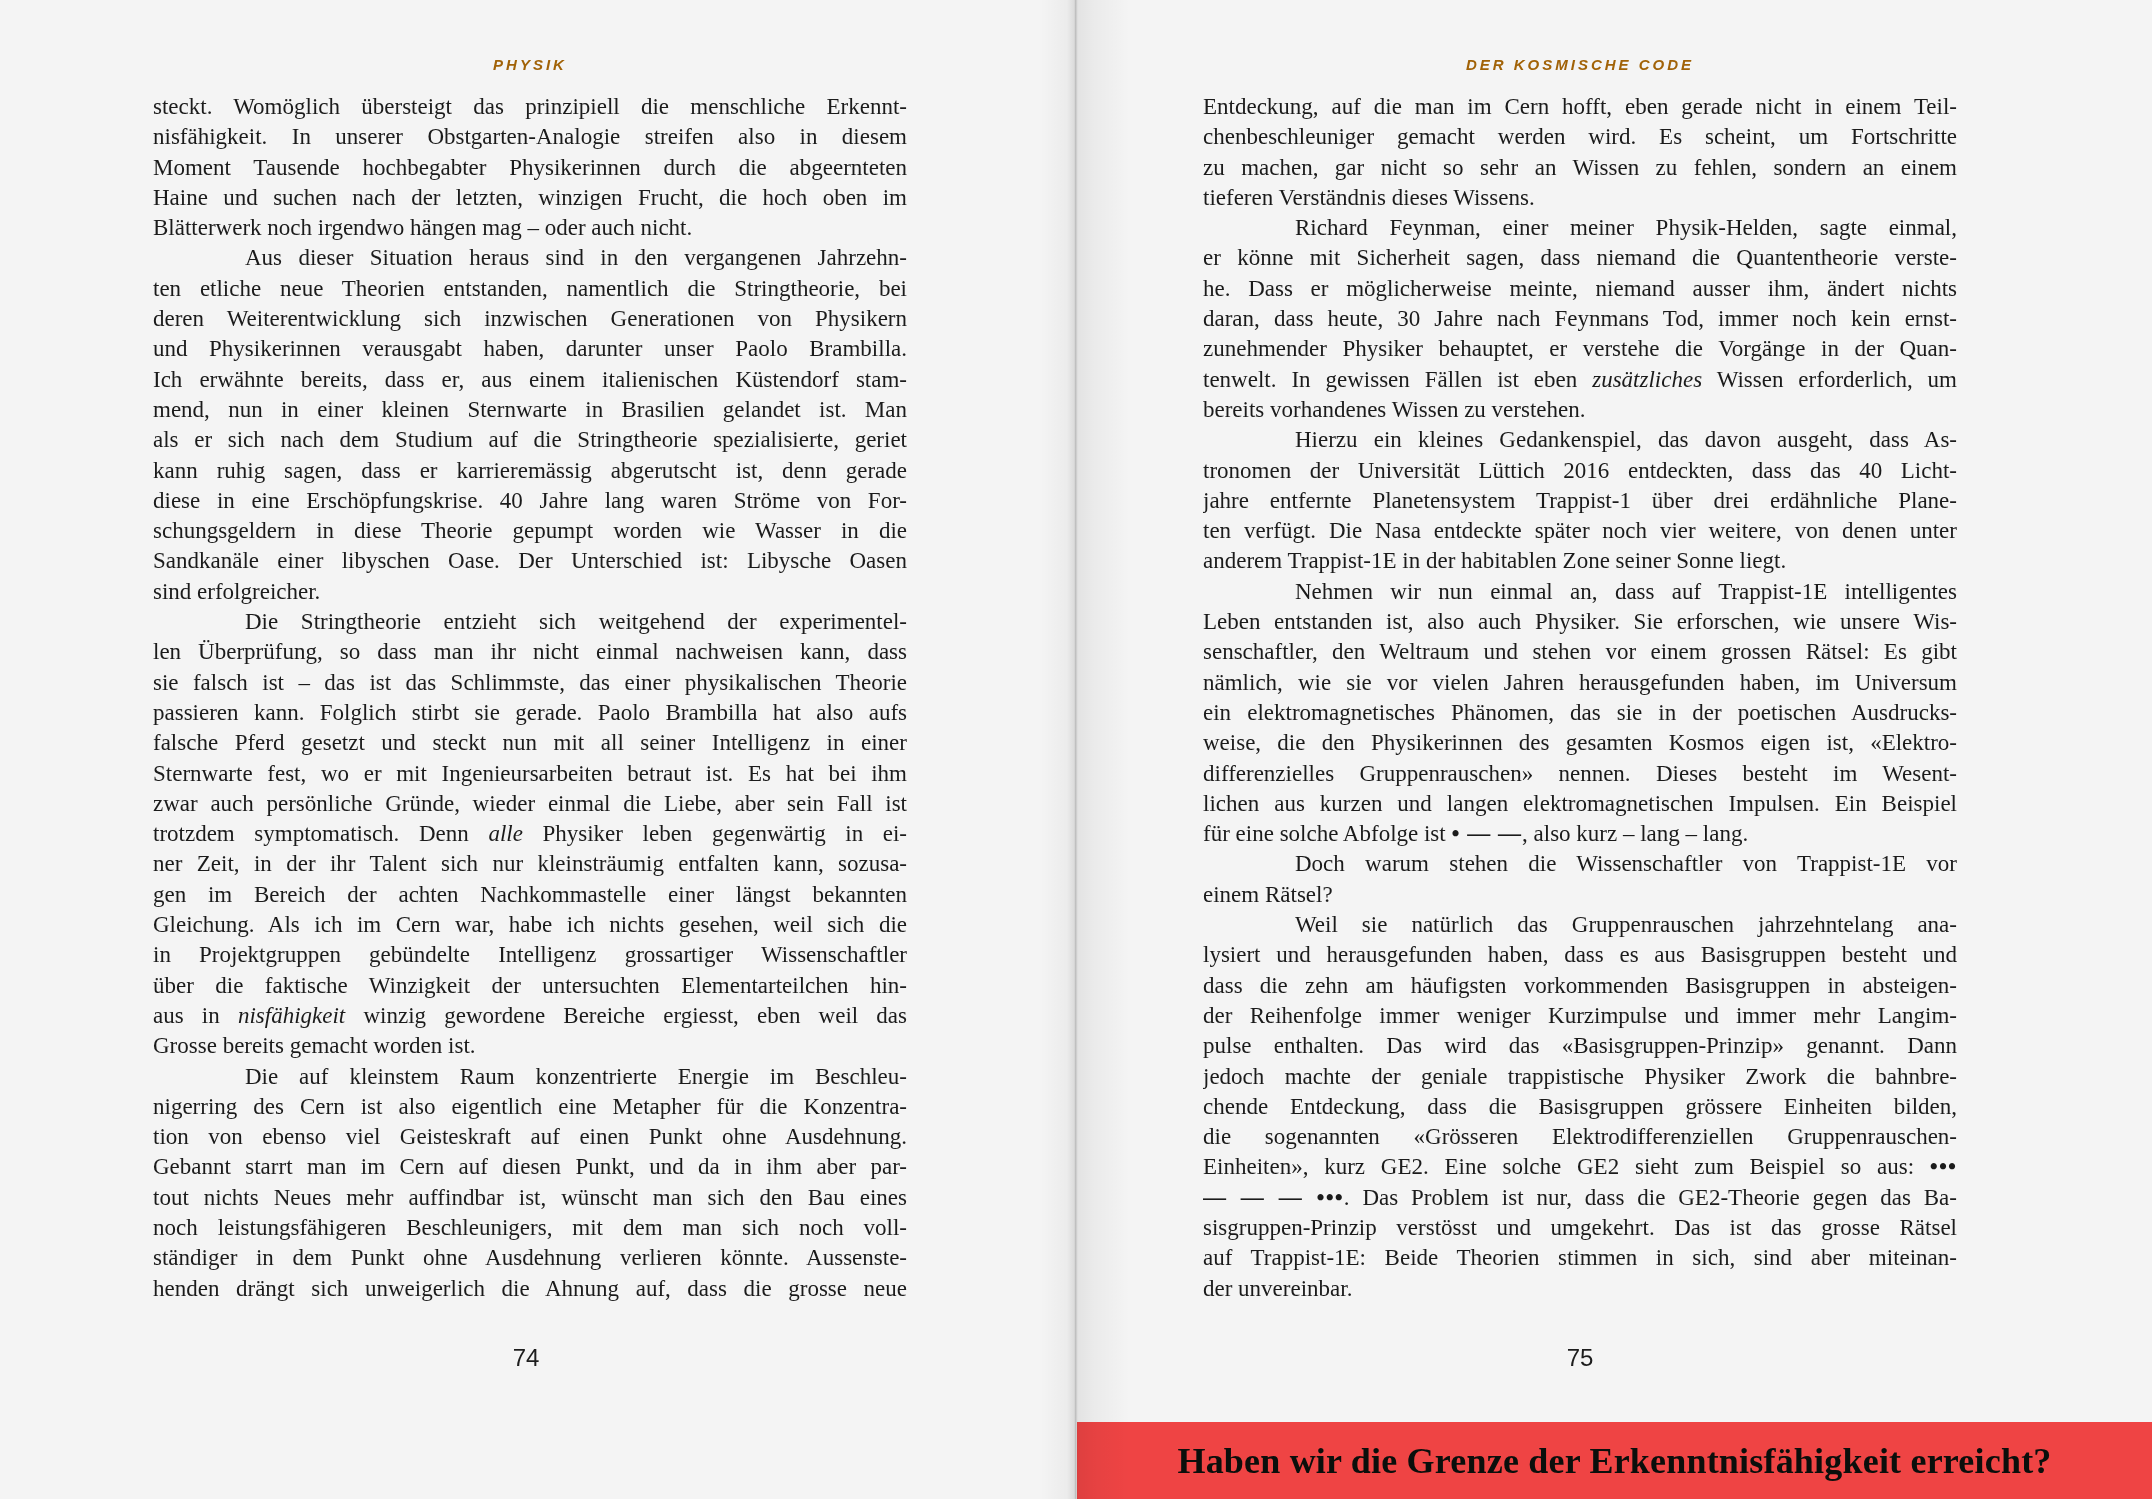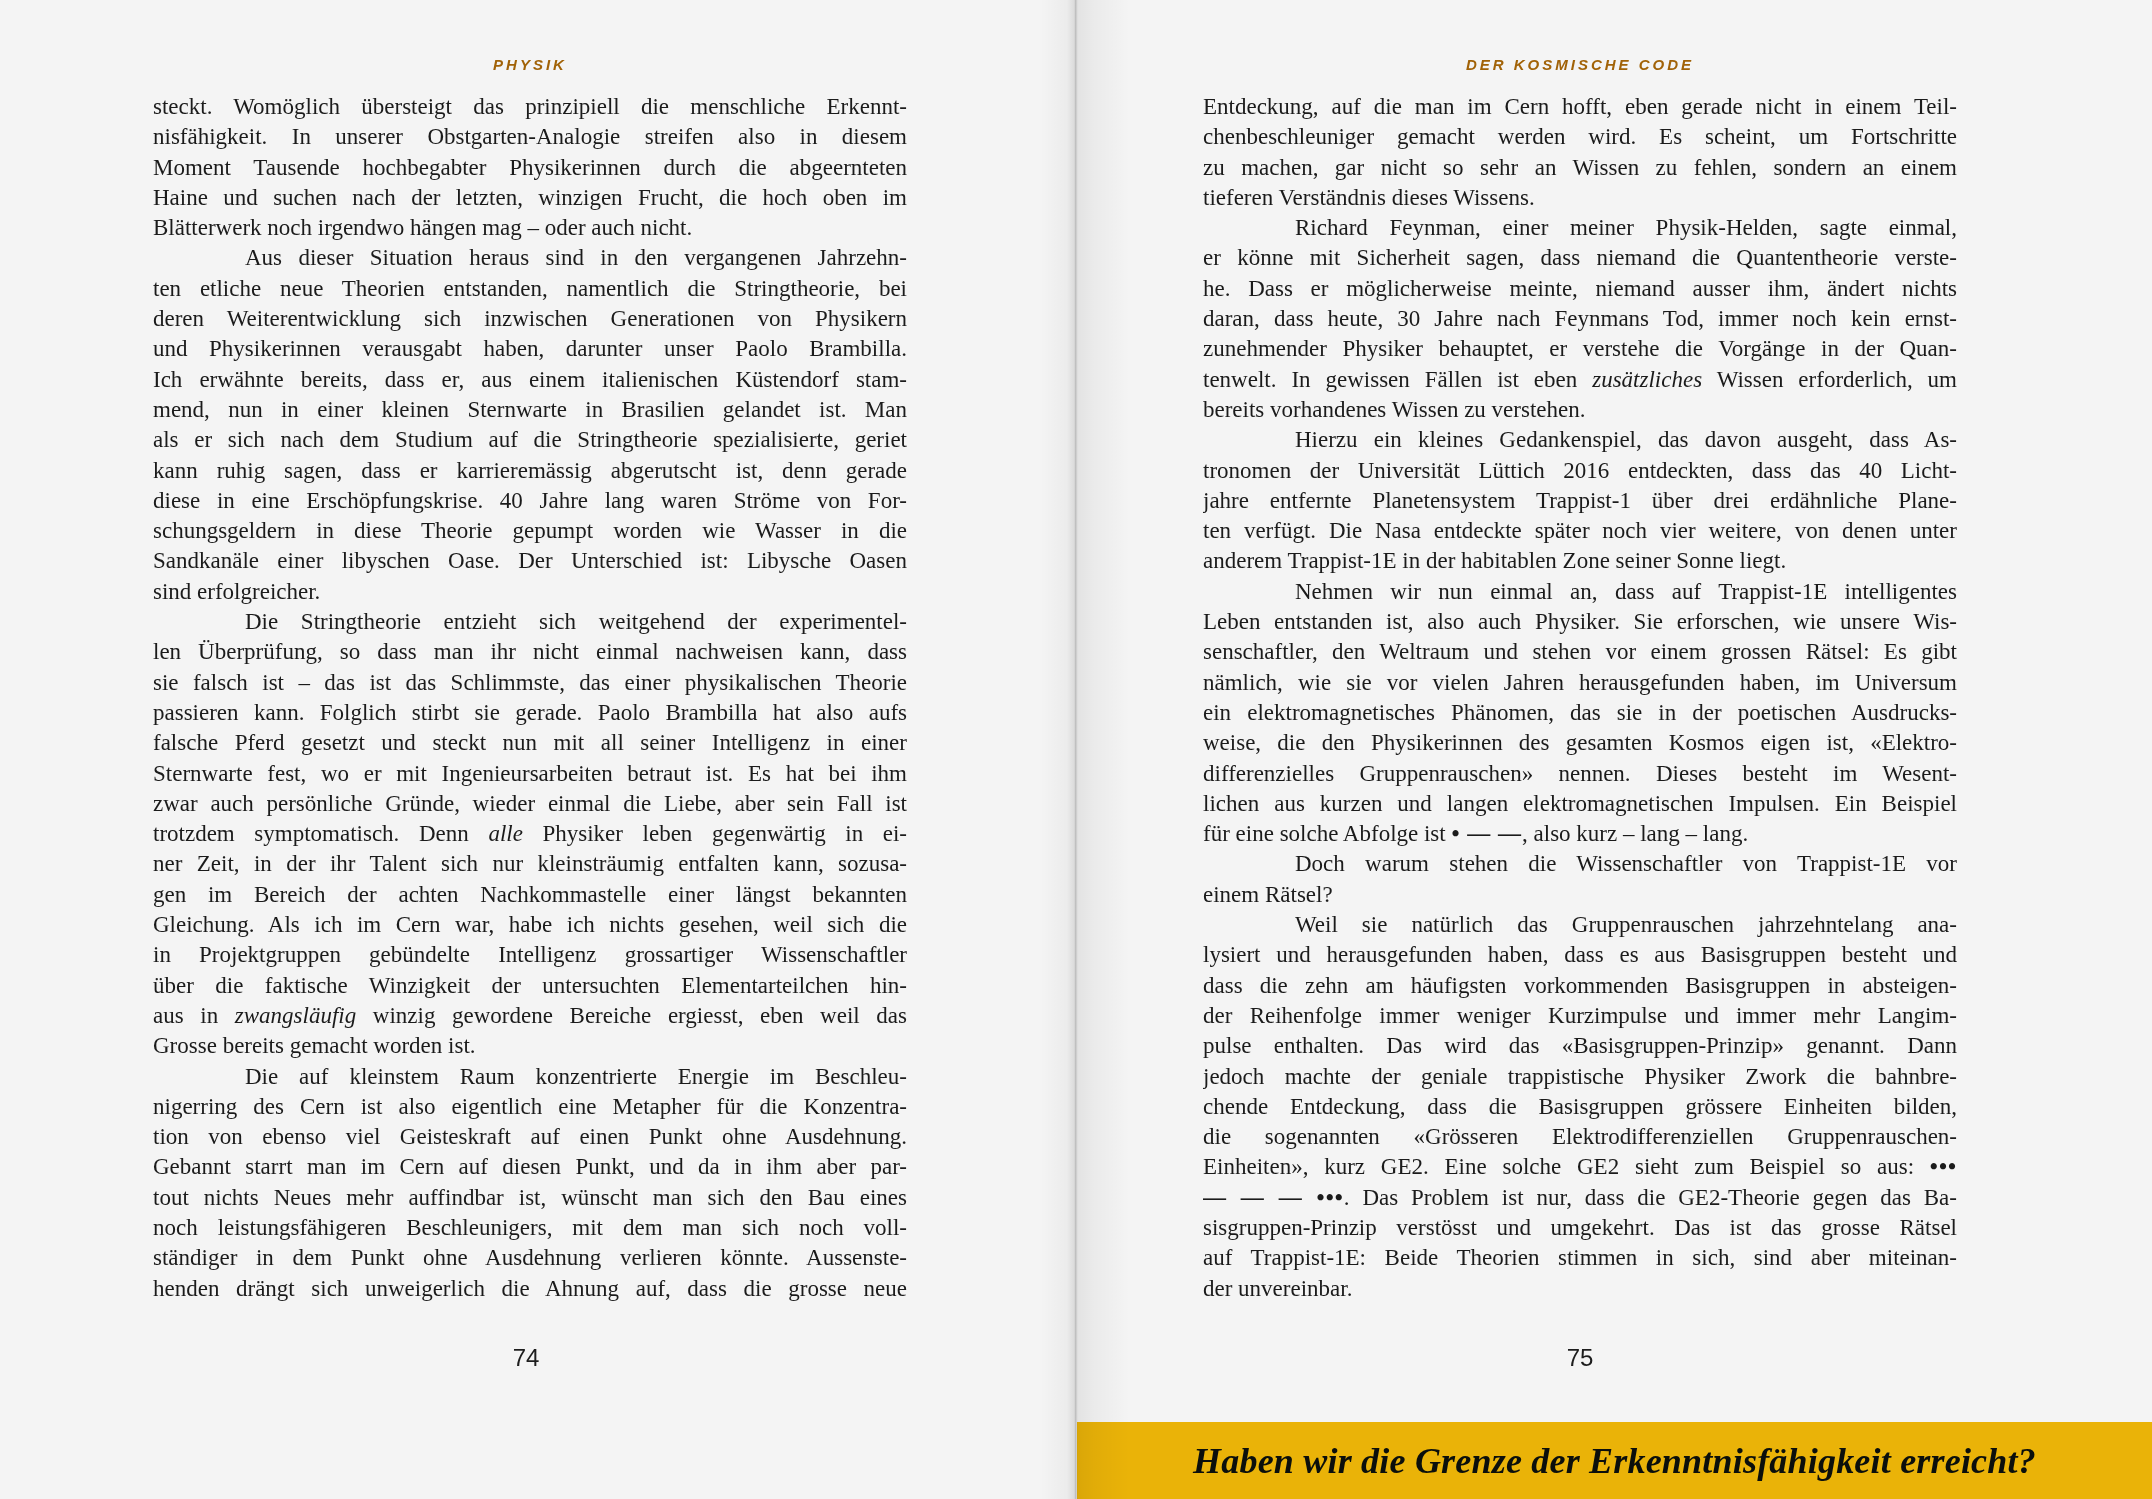--- a/index.html
+++ b/index.html
@@ -92,21 +92,21 @@
         <div class="line">passieren kann. Folglich stirbt sie gerade. Paolo Brambilla hat also aufs</div>
         <div class="line">falsche Pferd gesetzt und steckt nun mit all seiner Intelligenz in einer</div>
         <div class="line">Sternwarte fest, wo er mit Ingenieursarbeiten betraut ist. Es hat bei ihm</div>
         <div class="line">zwar auch persönliche Gründe, wieder einmal die Liebe, aber sein Fall ist</div>
         <div class="line">trotzdem symptomatisch. Denn <em>alle</em> Physiker leben gegenwärtig in ei-</div>
         <div class="line">ner Zeit, in der ihr Talent sich nur kleinsträumig entfalten kann, sozusa-</div>
         <div class="line">gen im Bereich der achten Nachkommastelle einer längst bekannten</div>
         <div class="line">Gleichung. Als ich im Cern war, habe ich nichts gesehen, weil sich die</div>
         <div class="line">in Projektgruppen gebündelte Intelligenz grossartiger Wissenschaftler</div>
         <div class="line">über die faktische Winzigkeit der untersuchten Elementarteilchen hin-</div>
-        <div class="line">aus in <em>zwangsläufig</em> winzig gewordene Bereiche ergiesst, eben weil das</div>
+        <div class="line">aus in <em>nisfähigkeit</em> winzig gewordene Bereiche ergiesst, eben weil das</div>
         <div class="line end">Grosse bereits gemacht worden ist.</div>
         <div class="line ind">Die auf kleinstem Raum konzentrierte Energie im Beschleu-</div>
         <div class="line">nigerring des Cern ist also eigentlich eine Metapher für die Konzentra-</div>
         <div class="line">tion von ebenso viel Geisteskraft auf einen Punkt ohne Ausdehnung.</div>
         <div class="line">Gebannt starrt man im Cern auf diesen Punkt, und da in ihm aber par-</div>
         <div class="line">tout nichts Neues mehr auffindbar ist, wünscht man sich den Bau eines</div>
         <div class="line">noch leistungsfähigeren Beschleunigers, mit dem man sich noch voll-</div>
         <div class="line">ständiger in dem Punkt ohne Ausdehnung verlieren könnte. Aussenste-</div>
         <div class="line">henden drängt sich unweigerlich die Ahnung auf, dass die grosse neue</div>
       </div>
@@ -153,19 +153,19 @@
         <div class="line">die sogenannten «Grösseren Elektrodifferenziellen Gruppenrauschen-</div>
         <div class="line">Einheiten», kurz GE2. Eine solche GE2 sieht zum Beispiel so aus: <strong>•••</strong></div>
         <div class="line"><strong>— — — •••</strong>. Das Problem ist nur, dass die GE2-Theorie gegen das Ba-</div>
         <div class="line">sisgruppen-Prinzip verstösst und umgekehrt. Das ist das grosse Rätsel</div>
         <div class="line">auf Trappist-1E: Beide Theorien stimmen in sich, sind aber miteinan-</div>
         <div class="line end">der unvereinbar.</div>
       </div>
     <div class="page-number">75</div>
   </div>
 
-  <div class="bottom-banner" style="background: #eab308; color: rgb(11, 15, 12); font-style: italic;">
+  <div class="bottom-banner" style="background: #ef4444; color: rgb(11, 15, 12);">
     <span class="banner-question">Haben wir die Grenze der Erkenntnisfähigkeit erreicht?</span>
   </div>
 
   <div class="gutter"></div>
 
 </div>
 
 </body></html>

